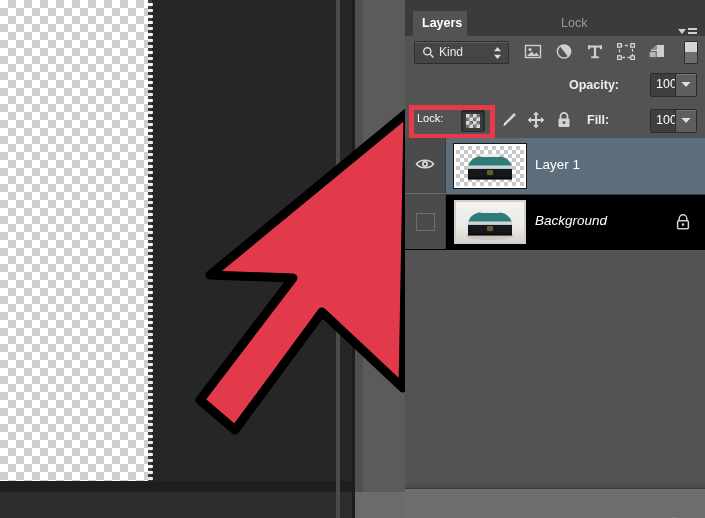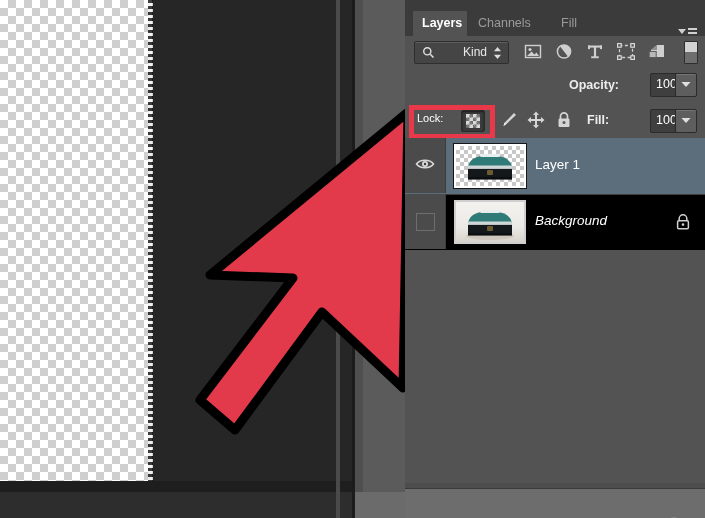--- a/index.html
+++ b/index.html
@@ -58,21 +58,21 @@
   .tab-paths{left:147px;}
   .panel-menu{position:absolute;right:8px;top:15px;width:20px;height:14px;}
 
   
   .filter-row{position:absolute;left:0;top:36px;width:300px;height:31px;
       background:#535353;border-bottom:1px solid #3e3e3e;}
   .kind-select{position:absolute;left:9px;top:5px;width:93px;height:21px;
       background:#454545;border:1px solid #2e2e2e;border-radius:2px;
       box-shadow:inset 0 1px 0 #5d5d5d;}
   .kind-magnifier{position:absolute;left:7px;top:4px;}
-  .kind-label{position:absolute;left:24px;top:3px;font-size:12px;color:#e8e8e8;margin-left:24px;}
+  .kind-label{position:absolute;left:24px;top:3px;font-size:12px;color:#e8e8e8;}
   .kind-arrows{position:absolute;right:6px;top:4px;}
   .ficon{position:absolute;top:6px;width:20px;height:19px;}
   .ficon svg{display:block;}
   .toggle-sw{position:absolute;right:7px;top:5px;width:12px;height:21px;
       border:1px solid #2e2e2e;border-radius:1px;
       background:linear-gradient(to bottom,#d3d3d3 0 49%,#6e6e6e 49% 100%);}
 
   
   .blend-row{position:absolute;left:0;top:67px;width:300px;height:34px;
       background:#535353;}
@@ -183,22 +183,21 @@
              L 142 212
              L 223 288
              Z" fill="#e23a4b" stroke="#000000" stroke-width="9" stroke-linejoin="round" stroke-linecap="round"></path>
   </svg>
 
   <div class="panel">
     <div class="panel-topbar"></div>
 
     <div class="tabs">
       <div class="tab tab-layers active">Layers</div>
-      <div class="tab tab-channels">Channels</div>
-      <div class="tab tab-paths">Fill</div>
+      <div class="tab tab-paths">Lock</div>
       <svg class="panel-menu" viewBox="0 0 20 14">
         <path d="M1 3 L9 3 L5 8 Z" fill="#d0d0d0"></path>
         <rect x="11" y="2" width="9" height="2" fill="#d0d0d0"></rect>
         <rect x="11" y="6" width="9" height="2" fill="#d0d0d0"></rect>
         <rect x="11" y="10" width="9" height="2" fill="#d0d0d0"></rect>
       </svg>
     </div>
 
     <div class="filter-row">
       <div class="kind-select">

